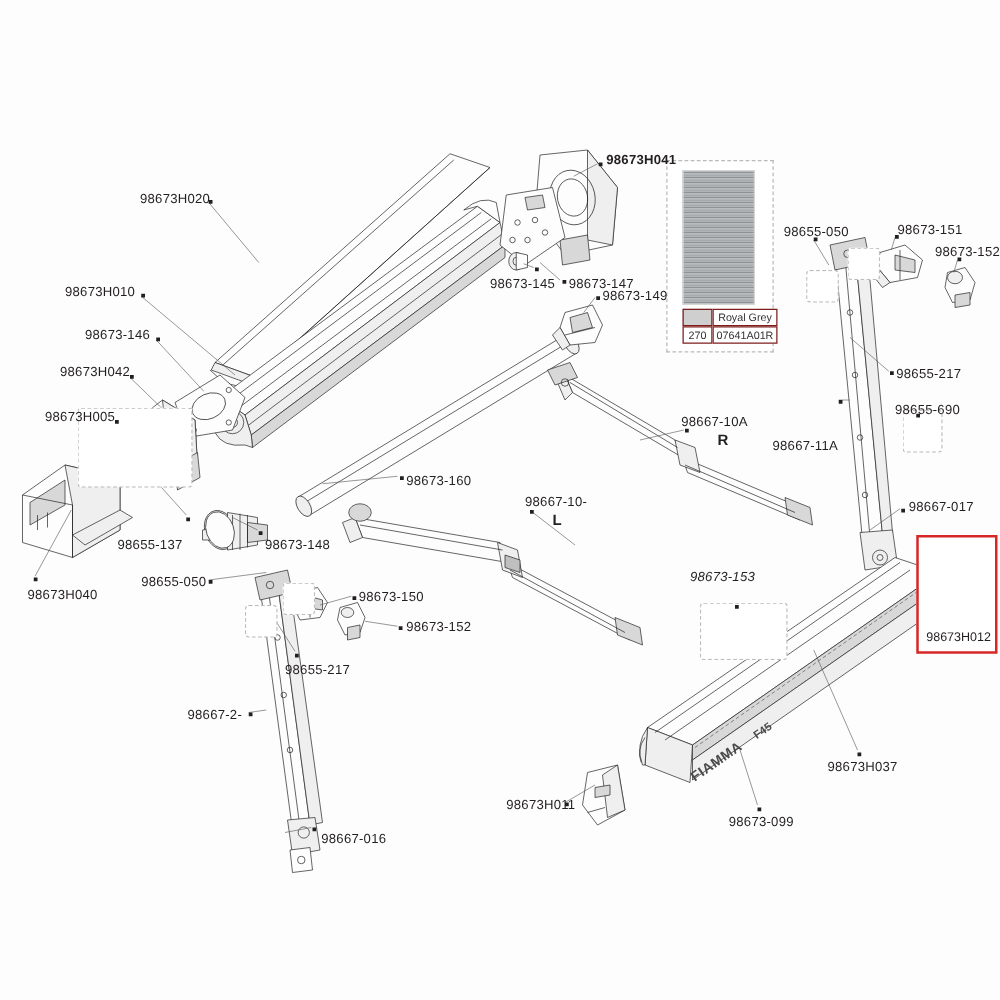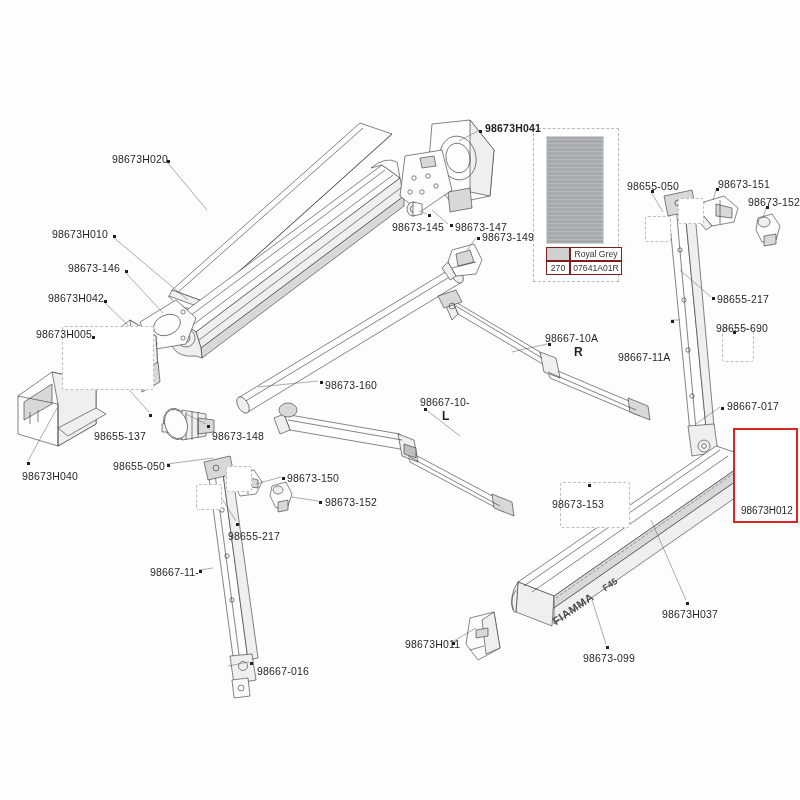--- a/index.html
+++ b/index.html
@@ -394,21 +394,21 @@
       <div class="lbl" style="left: 22px; top: 470px;">98673H040</div>
       <div class="dot" style="left: 27px; top: 462px;"></div>
       <div class="lbl" style="left: 212px; top: 430px;">98673-148</div>
       <div class="dot" style="left: 207px; top: 425px;"></div>
       <div class="lbl" style="left: 325px; top: 379px;">98673-160</div>
       <div class="dot" style="left: 320px; top: 381px;"></div>
       <div class="lbl" style="left: 113px; top: 460px;">98655-050</div>
       <div class="dot" style="left: 167px; top: 464px;"></div>
       <div class="lbl" style="left: 228px; top: 530px;">98655-217</div>
       <div class="dot" style="left: 236px; top: 523px;"></div>
-      <div class="lbl" style="left: 150px; top: 566px;">98667-11-</div>
+      <div class="lbl" style="left: 150px; top: 566px;">98667-2-</div>
       <div class="dot" style="left: 199px; top: 570px;"></div>
       <div class="lbl" style="left: 257px; top: 665px;">98667-016</div>
       <div class="dot" style="left: 250px; top: 662px;"></div>
       <div class="lbl" style="left: 287px; top: 472px;">98673-150</div>
       <div class="dot" style="left: 282px; top: 477px;"></div>
       <div class="lbl" style="left: 325px; top: 496px;">98673-152</div>
       <div class="dot" style="left: 319px; top: 501px;"></div>
       <div class="lbl" style="left: 485px; top: 122px; font-weight: bold;">98673H041</div>
       <div class="dot" style="left: 479px; top: 130px;"></div>
       <div class="lbl" style="left: 455px; top: 221px;">98673-147</div>
@@ -430,21 +430,21 @@
       <div class="lbl" style="left: 748px; top: 196px;">98673-152</div>
       <div class="dot" style="left: 766px; top: 206px;"></div>
       <div class="lbl" style="left: 717px; top: 293px;">98655-217</div>
       <div class="dot" style="left: 712px; top: 297px;"></div>
       <div class="lbl" style="left: 618px; top: 326px; margin-top: 25px;">98667-11A</div>
       <div class="dot" style="left: 671px; top: 320px;"></div>
       <div class="lbl" style="left: 716px; top: 322px;">98655-690</div>
       <div class="dot" style="left: 733px; top: 331px;"></div>
       <div class="lbl" style="left: 727px; top: 400px;">98667-017</div>
       <div class="dot" style="left: 721px; top: 407px;"></div>
-      <div class="lbl" style="left: 552px; top: 498px;">98673-153</div>
+      <div class="lbl" style="left: 552px; top: 456px; font-style: italic;">98673-153</div>
       <div class="dot" style="left: 588px; top: 484px;"></div>
       <div class="lbl" style="left: 662px; top: 608px;">98673H037</div>
       <div class="dot" style="left: 686px; top: 602px;"></div>
       <div class="lbl" style="left: 405px; top: 638px;">98673H011</div>
       <div class="dot" style="left: 452px; top: 642px;"></div>
       <div class="lbl" style="left: 583px; top: 652px;">98673-099</div>
       <div class="dot" style="left: 606px; top: 646px;"></div>
     </div>
 
 </div>

